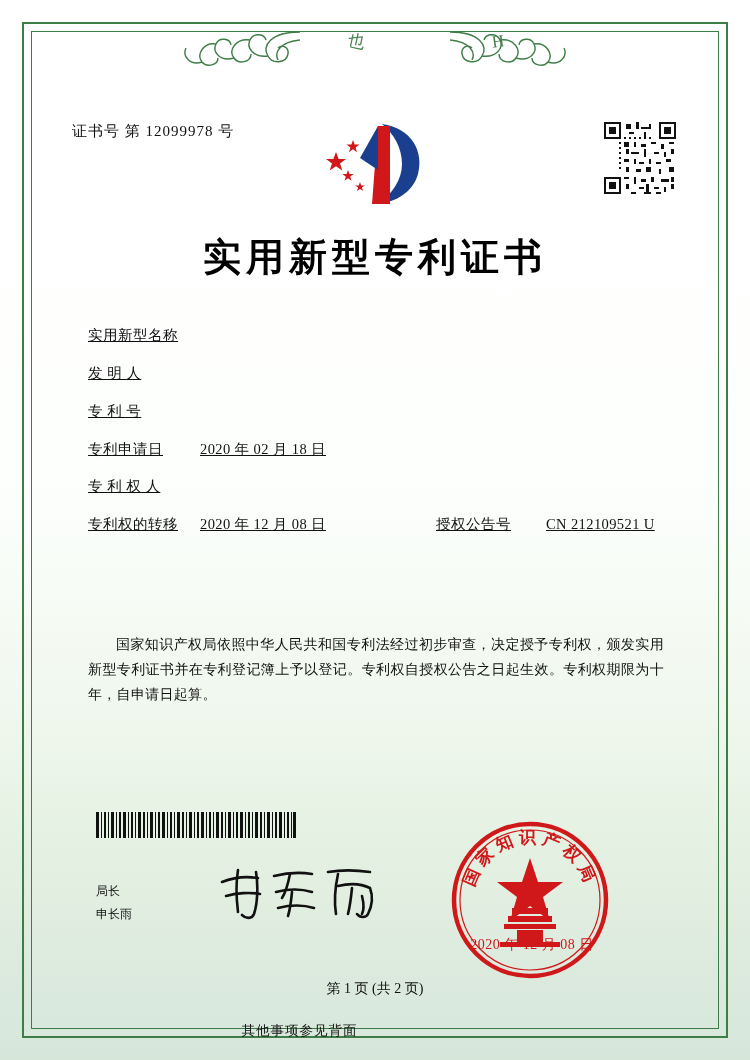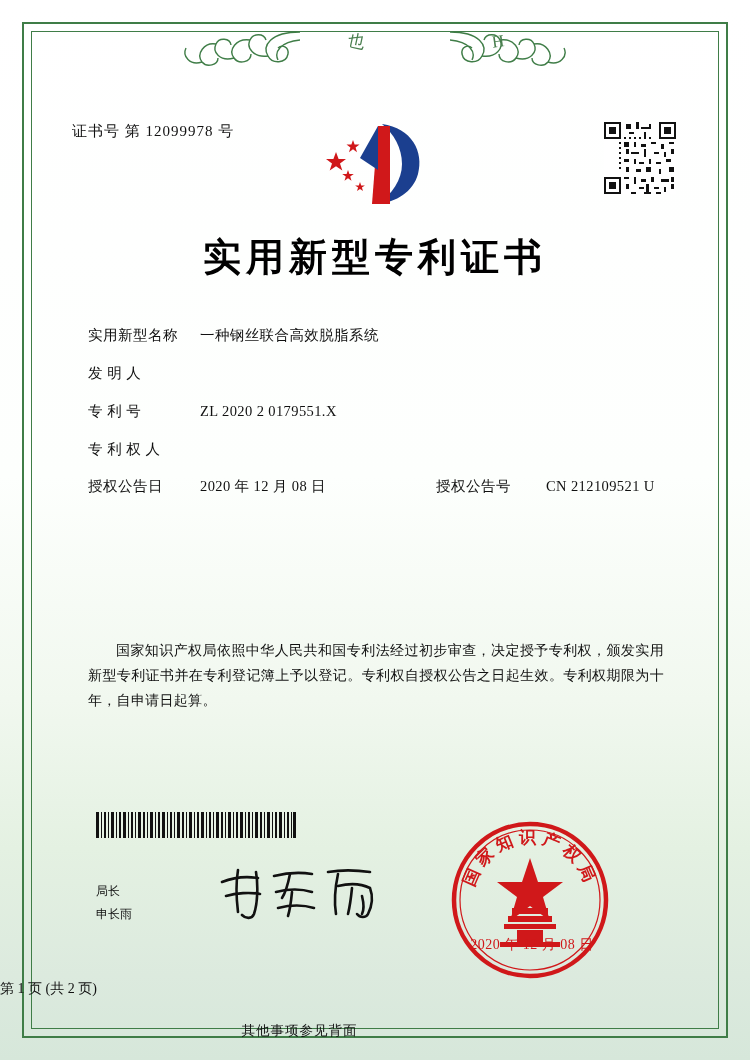--- a/index.html
+++ b/index.html
@@ -114,20 +114,21 @@
     left: 88px; top: 326px;
     width: 580px;
     font-size: 14.5px;
     color: #111;
   }
   .frow {
     display: flex;
     align-items: baseline;
     margin-bottom: 19px;
     line-height: 1.3;
+    text-decoration: underline;
   }
   .flabel {
     width: 112px;
     flex: none;
     letter-spacing: 0.5px;
     white-space: nowrap;
   }
   .fvalue {
     flex: 1;
     letter-spacing: 0.4px;
@@ -144,21 +145,21 @@
   .body-text {
     position: absolute;
     left: 88px; top: 630px;
     width: 576px;
     font-size: 14px;
     line-height: 25px;
     color: #111;
     text-align: justify;
     letter-spacing: 0.3px;
   }
-  .body-text p { margin: 8px 0 2px 0; text-indent: 28px; }
+  .body-text p { margin: 2px 0 2px 0; text-indent: 28px; }
 
   
   .barcode {
     position: absolute;
     left: 96px; top: 812px;
     width: 200px; height: 26px;
   }
   .barcode svg { display: block; }
 
   
@@ -192,20 +193,21 @@
     font-size: 14px;
     font-family: "Liberation Serif", serif;
     letter-spacing: 0.5px;
   }
 
   
   .page-num {
     position: absolute;
     left: 0; top: 980px;
     width: 750px;
+    text-align: center;
     font-size: 14px;
     color: #111;
   }
   .footnote {
     position: absolute;
     left: 0; top: 1022px;
     width: 599px;
     text-align: center;
     font-size: 13.5px;
     color: #111;
@@ -353,34 +355,36 @@
         <rect x="21" y="28" width="2" height="1"></rect>
       </g>
     </svg>
   </div>
 
   <div class="title">实用新型专利证书</div>
 
   <div class="fields">
     <div class="frow">
       <div class="flabel">实用新型名称</div>
-      <div class="fvalue">一种钢丝联合高效脱脂系统</div>
     </div>
     <div class="frow">
       <div class="flabel">发  明  人</div>
     </div>
     <div class="frow">
       <div class="flabel">专  利  号</div>
-      <div class="fvalue">ZL 2020 2 0179551.X</div>
+    </div>
+    <div class="frow">
+      <div class="flabel">专利申请日</div>
+      <div class="fvalue">2020 年 02 月 18 日</div>
     </div>
     <div class="frow">
       <div class="flabel">专 利 权 人</div>
     </div>
     <div class="frow two">
-      <div class="flabel">授权公告日</div>
+      <div class="flabel">专利权的转移</div>
       <div class="fvalue">2020 年 12 月 08 日</div>
       <div class="flabel2">授权公告号</div>
       <div class="fvalue">CN 212109521 U</div>
     </div>
   </div>
 
   <div class="body-text">
     <p>国家知识产权局依照中华人民共和国专利法经过初步审查，决定授予专利权，颁发实用新型专利证书并在专利登记簿上予以登记。专利权自授权公告之日起生效。专利权期限为十年，自申请日起算。</p>
   </div>
 

